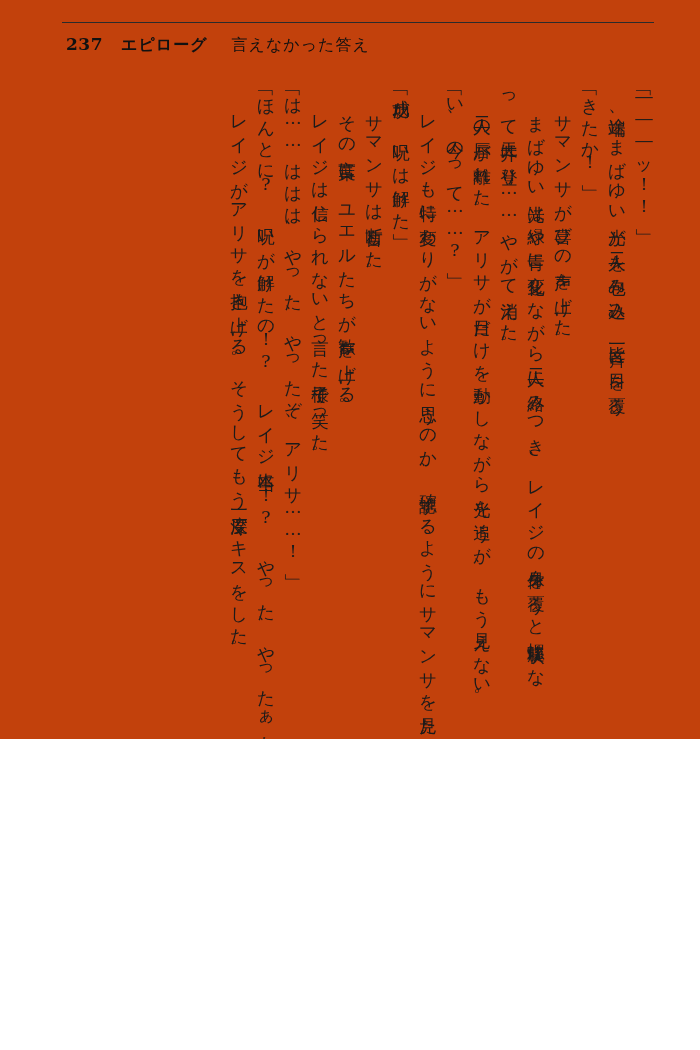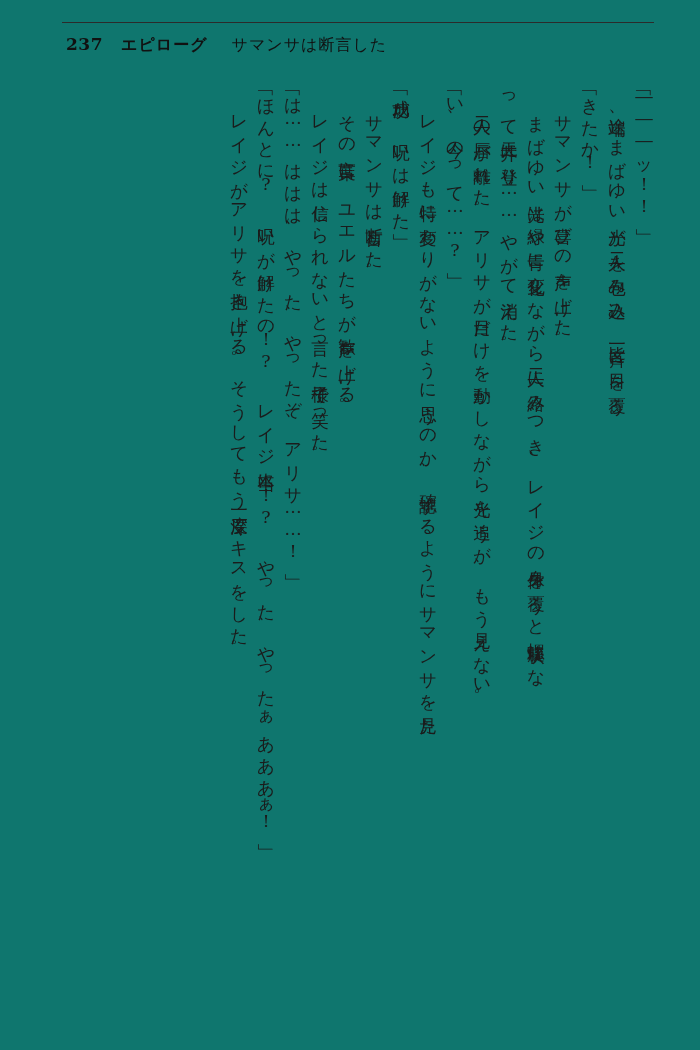--- a/index.html
+++ b/index.html
@@ -3,22 +3,22 @@
 <meta charset="utf-8">
 <style>
   html, body {
     margin: 0;
     padding: 0;
     background: #ffffff;
   }
   .page {
     position: relative;
     width: 700px;
-    height: 1050px;
-    background: #0f766e;
+    height: 739px;
+    background: #c2410c;
     overflow: hidden;
     font-family: "DejaVu Serif", "Liberation Serif", serif;
     color: #1a1a1a;
   }
   
   .top-rule {
     position: absolute;
     top: 22px;
     left: 62px;
     width: 592px;
@@ -76,21 +76,21 @@
 </style>
 </head>
 <body>
 
 <div class="page">
 
   <div class="top-rule"></div>
 
   <div class="header">
     <span class="page-number">237</span>
-    <span class="chapter-title"><span class="lead">エピローグ</span><span>サマンサは断言した</span></span>
+    <span class="chapter-title"><span class="lead">エピローグ</span><span>言えなかった答え</span></span>
   </div>
 
   <div class="body-area">
     <div class="vline">「―――ッ!!」</div>
     <div class="vline">　途端、まばゆい光が二人を包み込み、皆一斉に目を覆う。</div>
     <div class="vline">「きたか!」</div>
     <div class="vline">　サマンサが喜びの声を上げた。</div>
     <div class="vline">　まばゆい光は緑や青に変化しながら二人に絡みつき、レイジの身体を覆うと螺旋状にな</div>
     <div class="vline">って天井に登り……やがて消えた。</div>
     <div class="vline">　二人の唇が離れた。アリサが目だけを動かしながら光を追うが、もう見えない。</div>

